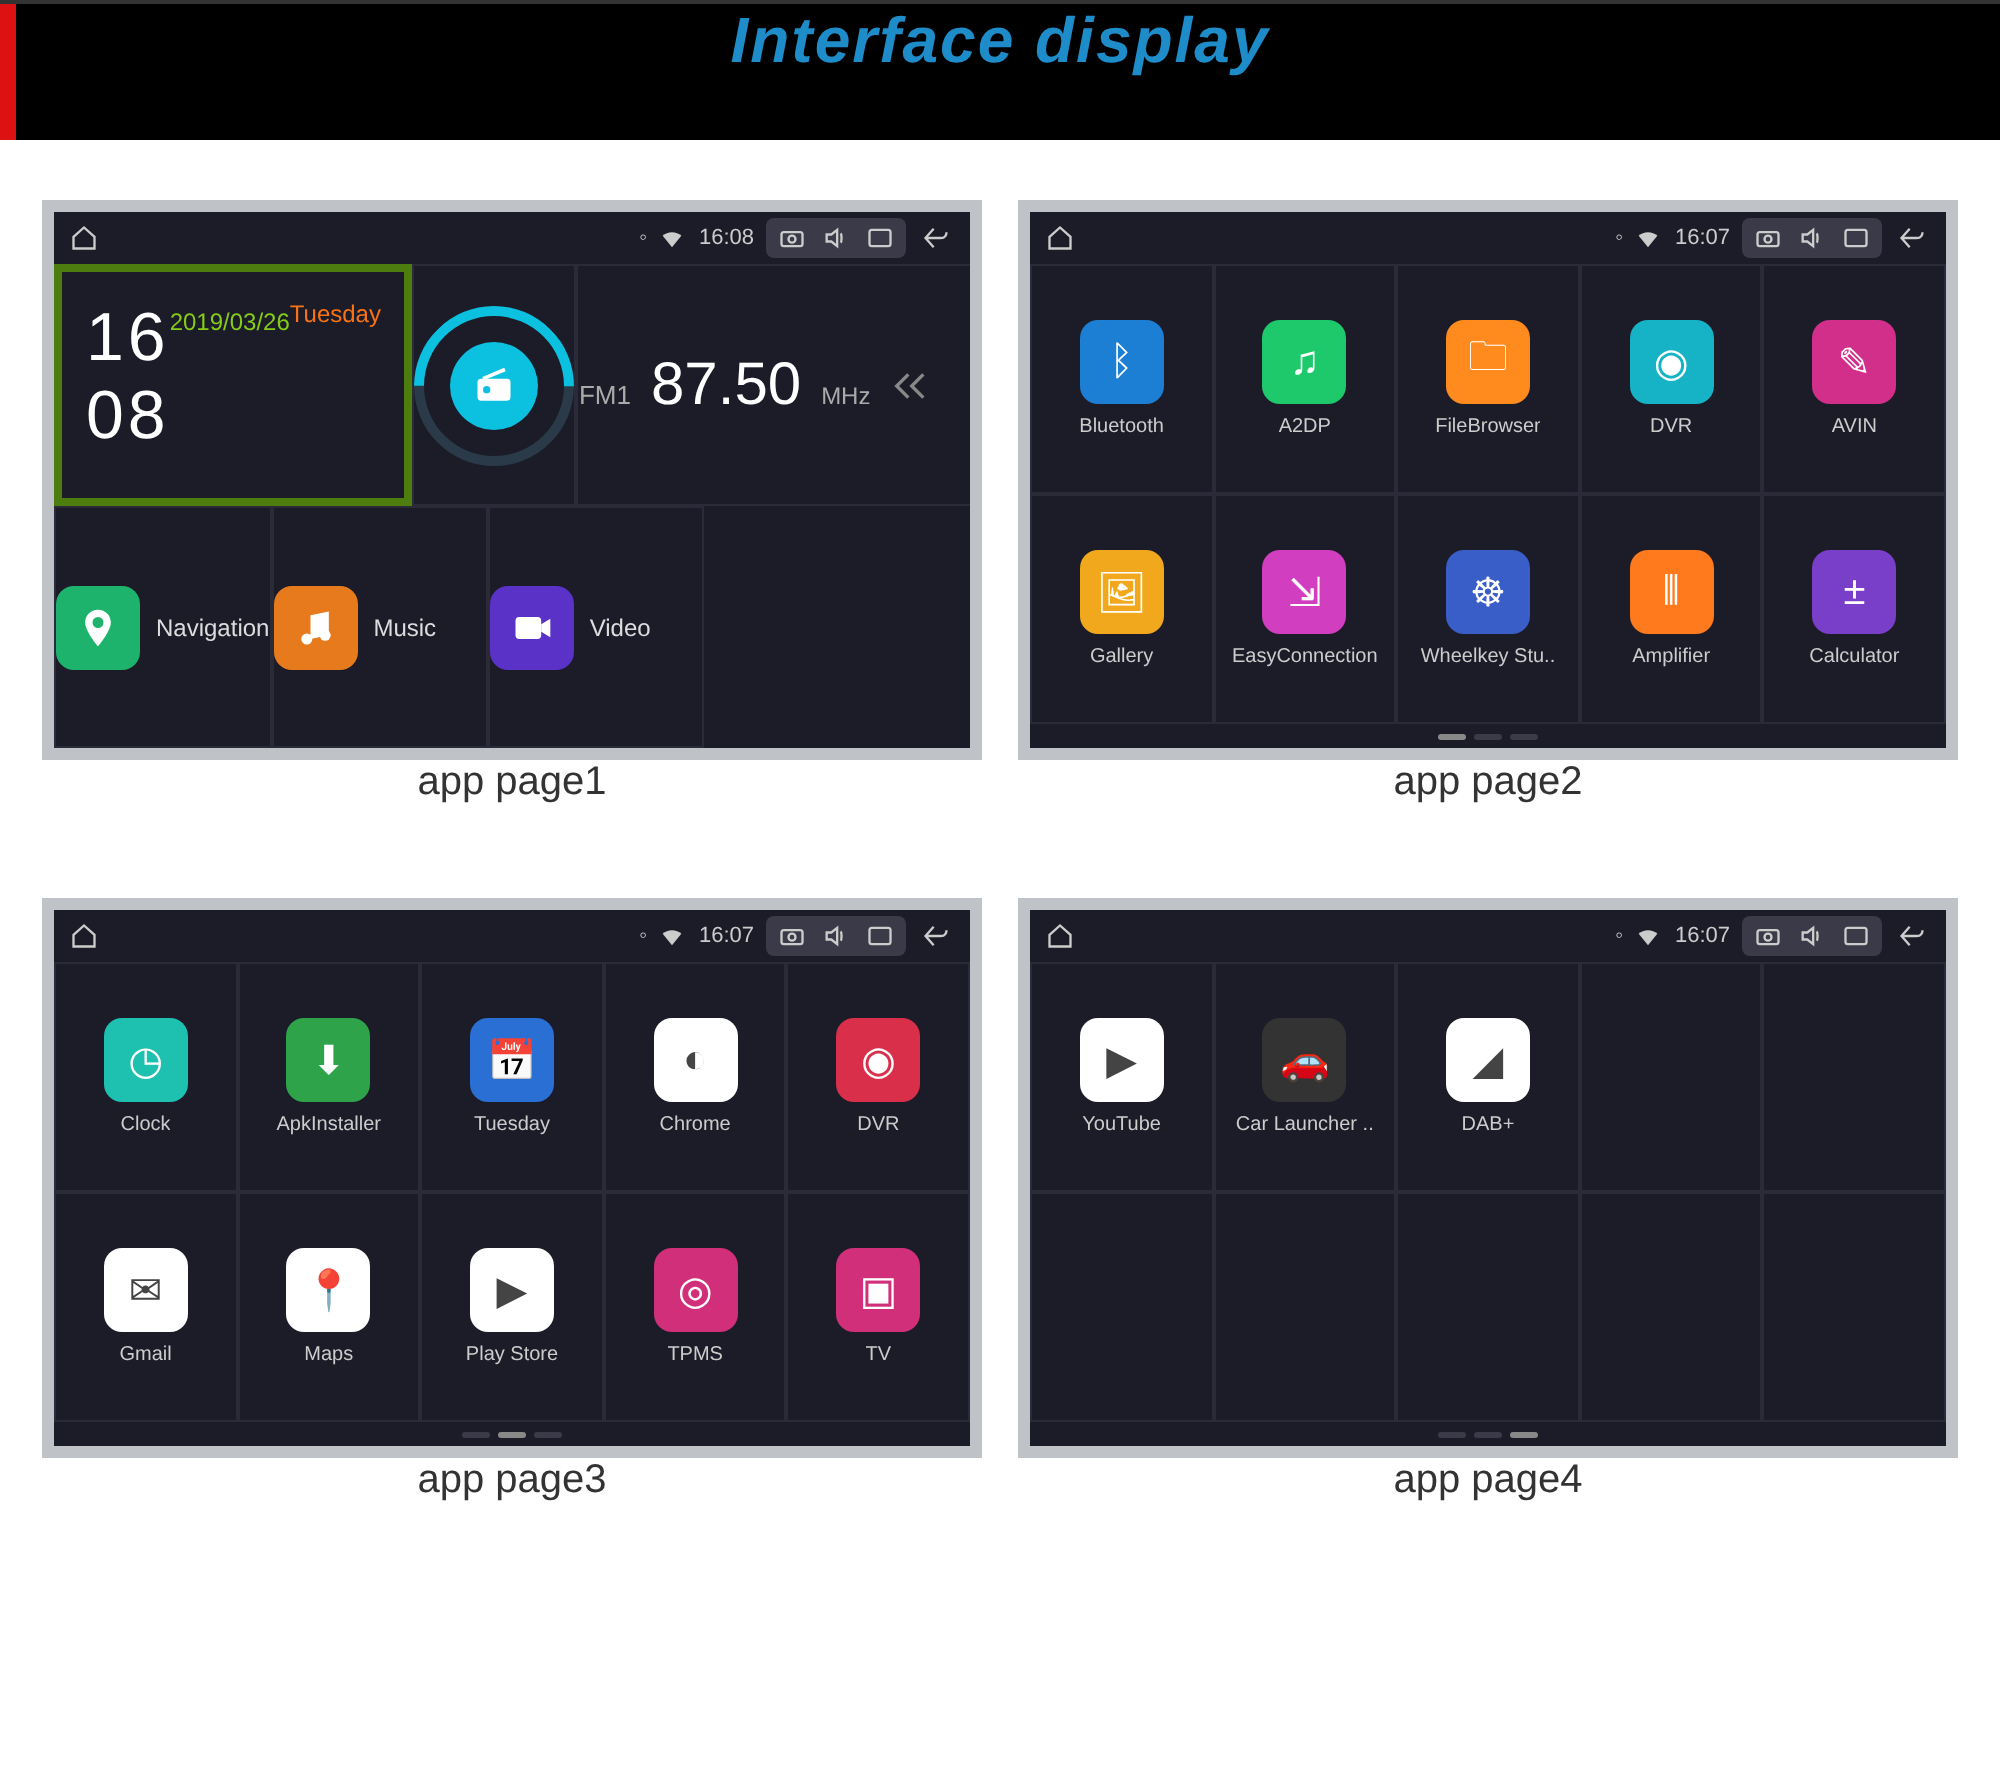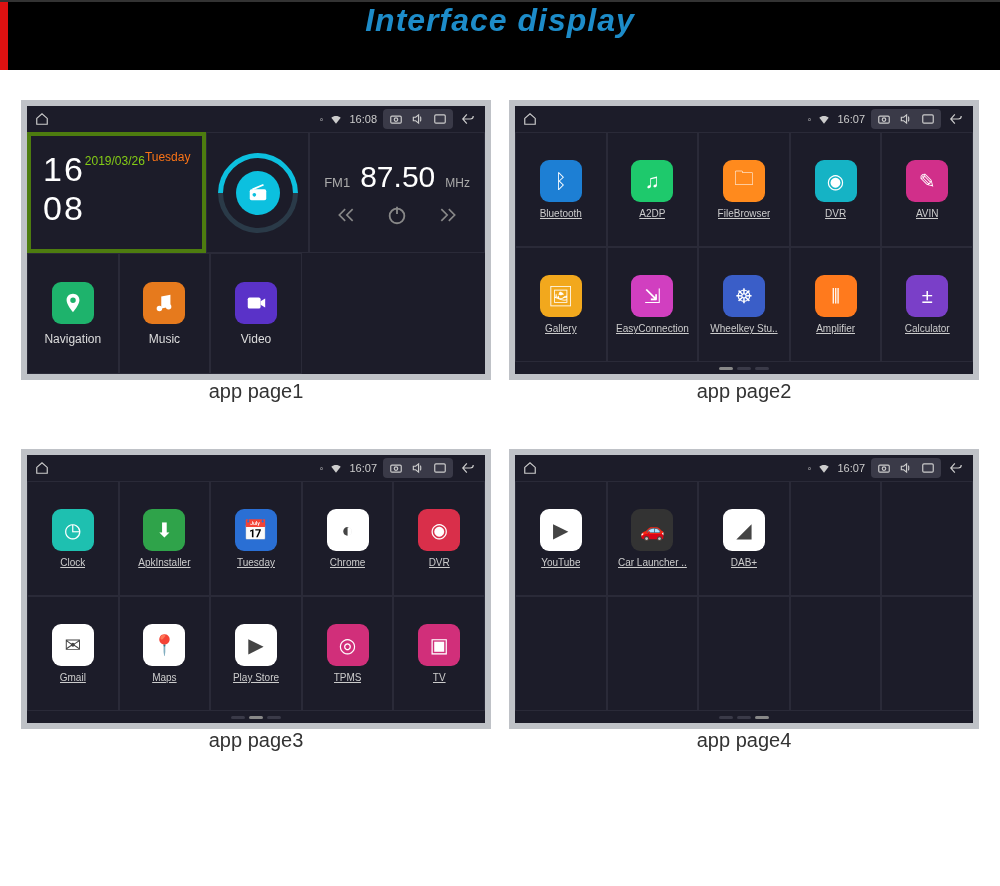--- a/index.html
+++ b/index.html
@@ -112,41 +112,38 @@
     border-radius: 50%;
     display: flex;
     align-items: center;
     justify-content: center;
   }
   
   .freq-box {
     border: 1px solid #2a2a38;
     color: #fff;
     display: flex;
-    flex-direction: column;
     justify-content: center;
     align-items: center;
     gap: 10px;
   }
   .freq-line { display: flex; align-items: baseline; gap: 10px; }
   .freq-band { font-size: 13px; color: #aaa; }
   .freq-val { font-size: 30px; font-weight: 300; }
   .freq-unit { font-size: 12px; color: #aaa; }
   .ctrls { display: flex; gap: 30px; align-items: center; color: #888; }
   
   .home-bottom {
     display: grid;
     grid-template-columns: repeat(5, 1fr);
   }
   .tile {
     border: 1px solid #2a2a38;
     display: flex;
-    flex-direction: column;
-    align-items: center;
-    justify-content: center;
+    align-items: center;
     gap: 8px;
     color: #ddd;
     font-size: 12px;
   }
   .tile-icon {
     width: 42px; height: 42px;
     border-radius: 9px;
     display: flex;
     align-items: center;
     justify-content: center;
@@ -163,21 +160,21 @@
     border: 1px solid #2a2a38;
     display: flex;
     flex-direction: column;
     align-items: center;
     justify-content: center;
     gap: 6px;
     color: #ccc;
     font-size: 10px;
     min-width: 0;
   }
-  .app-cell span { white-space: nowrap; overflow: hidden; text-overflow: ellipsis; max-width: 80px; text-decoration: underline; }
+  .app-cell span { white-space: nowrap; overflow: hidden; text-overflow: ellipsis; max-width: 80px; }
   .app-icon {
     width: 42px; height: 42px;
     border-radius: 9px;
     display: flex;
     align-items: center;
     justify-content: center;
     font-size: 20px;
     color: #fff;
   }
   .pager {

